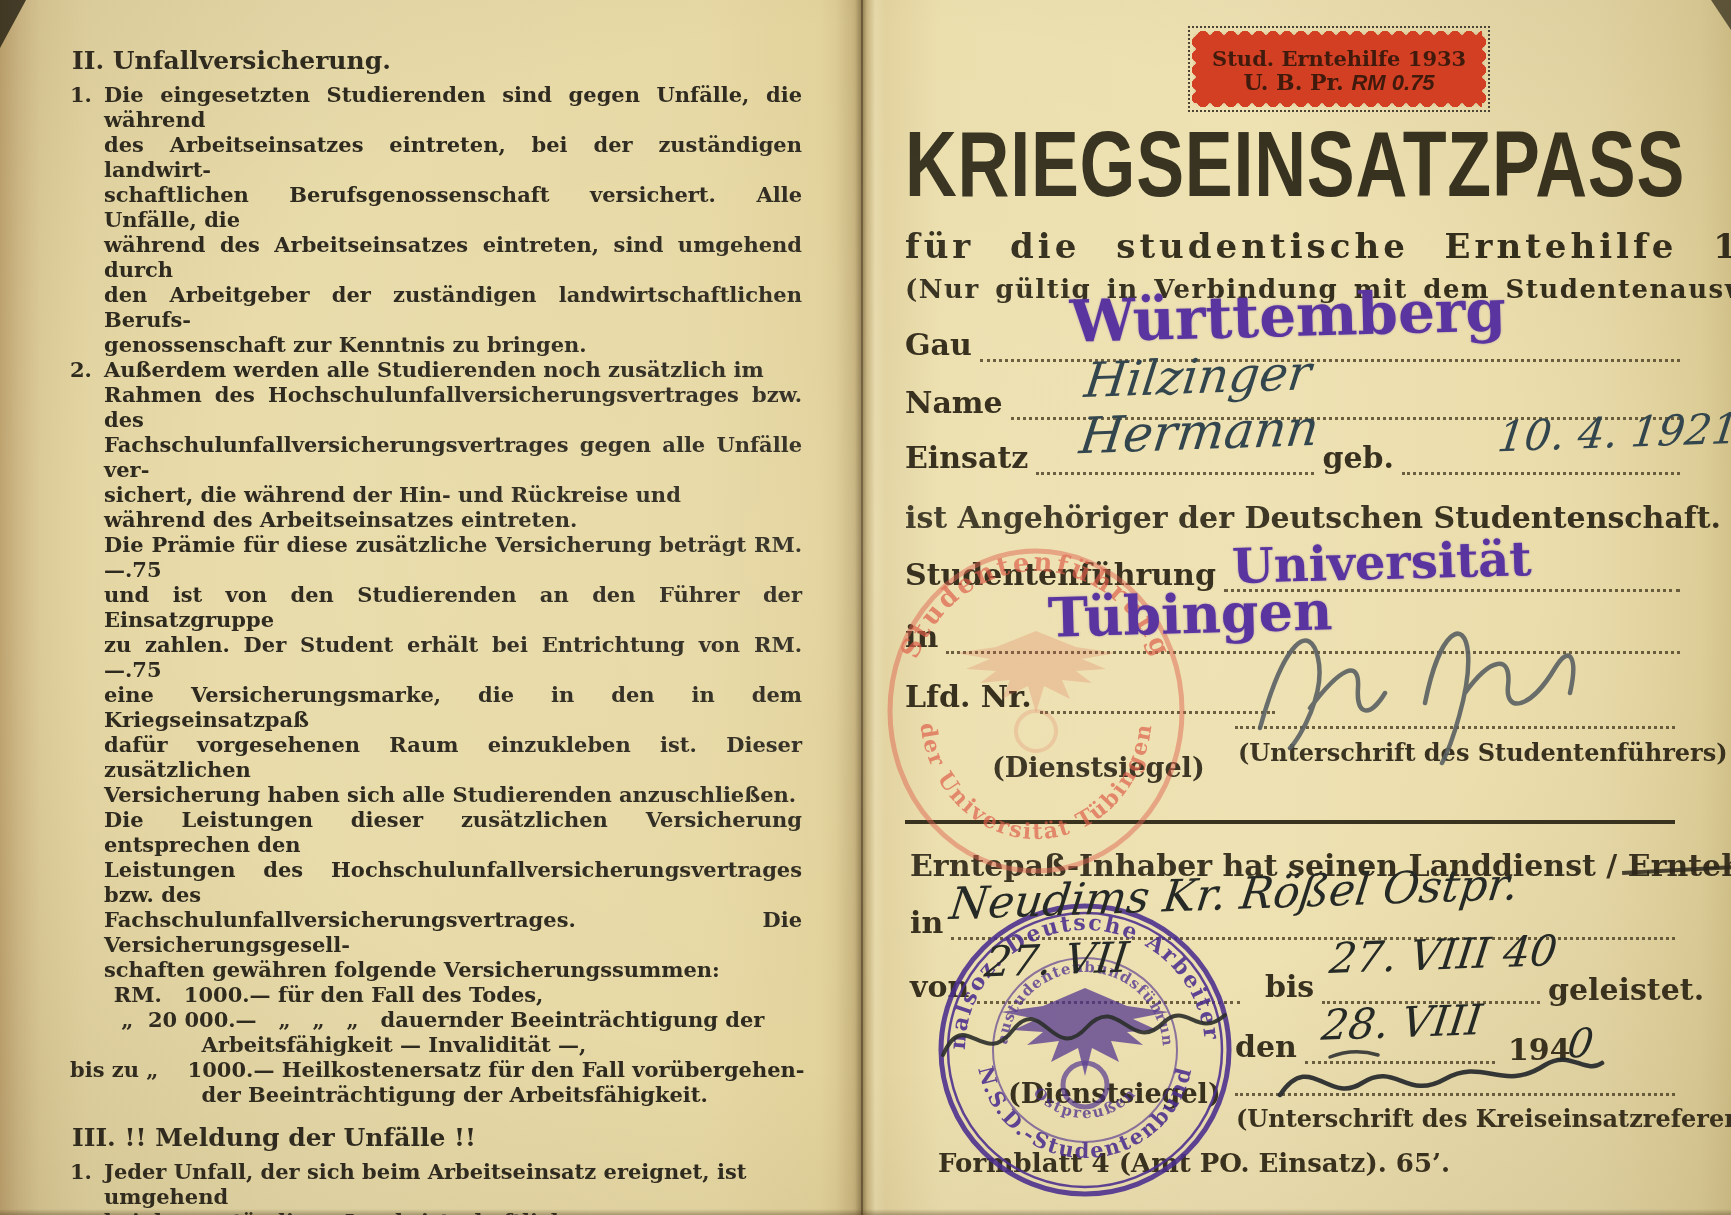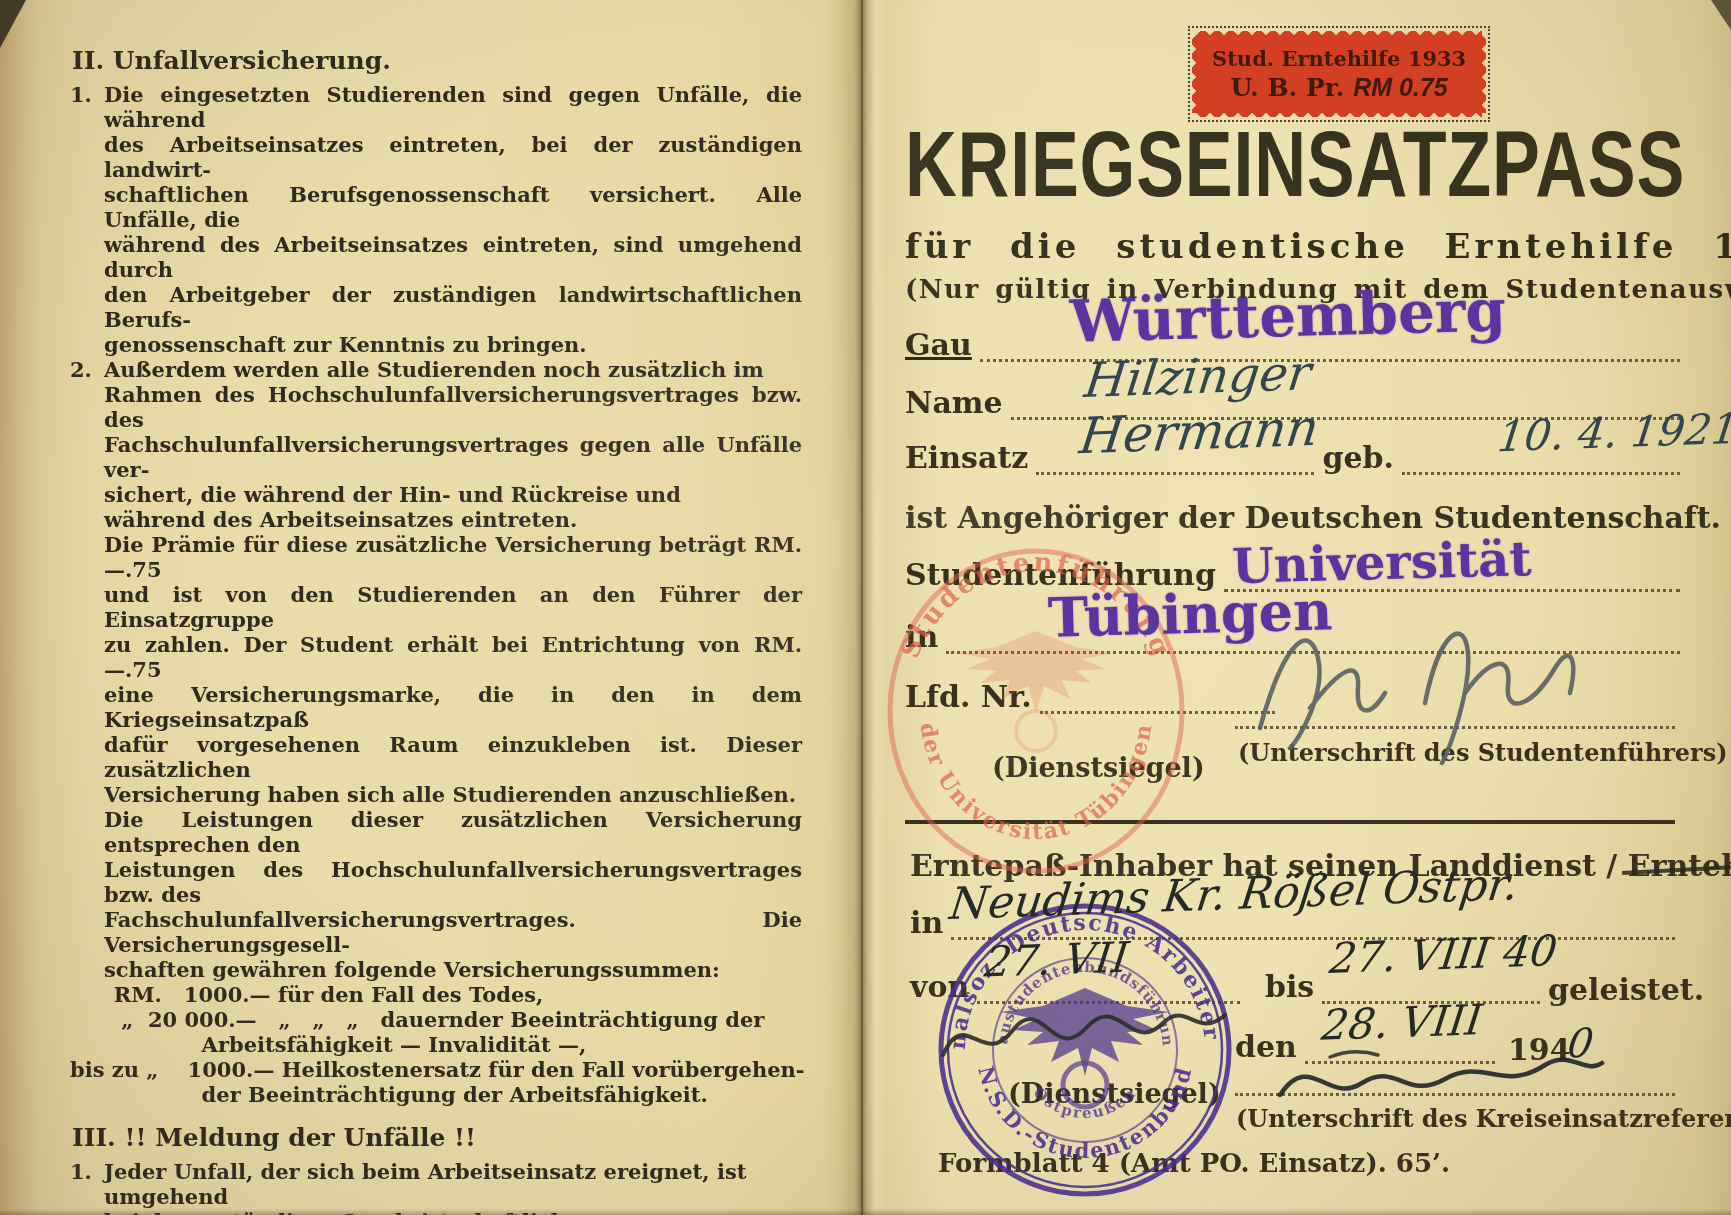--- a/index.html
+++ b/index.html
@@ -56,21 +56,21 @@
   .struck::after{content:"";position:absolute;left:-6px;right:-18px;top:52%;height:4px;background:rgba(42,38,28,.85);transform:rotate(-3deg);}
 
   .stampframe{position:absolute;border:2px dotted #4a4336;padding:7px 6px;z-index:2;}
   .stamp-red{position:relative;background:#d23f22;color:#401a0c;text-align:center;padding:12px 16px 9px;box-shadow:0 0 3px rgba(120,30,10,.4);}
   .stamp-red .perf{position:absolute;}
   .perf-t{left:0;top:-6px;width:100%;height:7px;background:radial-gradient(circle at 7px 8px,#d23f22 6px,transparent 6.5px);background-size:14px 7px;background-repeat:repeat-x;}
   .perf-b{left:0;bottom:-6px;width:100%;height:7px;background:radial-gradient(circle at 7px -1px,#d23f22 6px,transparent 6.5px);background-size:14px 7px;background-repeat:repeat-x;}
   .perf-l{left:-6px;top:0;width:7px;height:100%;background:radial-gradient(circle at 8px 7px,#d23f22 6px,transparent 6.5px);background-size:7px 14px;background-repeat:repeat-y;}
   .perf-r{right:-6px;top:0;width:7px;height:100%;background:radial-gradient(circle at -1px 7px,#d23f22 6px,transparent 6.5px);background-size:7px 14px;background-repeat:repeat-y;}
   .stamp-red .l1{font-weight:bold;font-size:21px;line-height:24px;white-space:nowrap;}
-  .stamp-red .l2{font-weight:bold;font-size:25px;line-height:32px;white-space:nowrap;}
+  .stamp-red .l2{font-weight:bold;font-size:22px;line-height:22px;white-space:nowrap;}
   .stamp-red .rm{font-family:"Liberation Sans",sans-serif;font-style:italic;font-weight:700;}
 
   svg{display:block;}
   .sealtext{font-family:"DejaVu Serif",serif;font-weight:bold;}
 </style>
 </head>
 <body>
 
 <div class="scan">
 
@@ -159,21 +159,21 @@
       <path d="M156 96 L116 112 L76 118 L110 124 L86 134 L116 136 L100 148 L130 145 L122 164 L148 151 L156 178 L164 151 L190 164 L182 145 L212 148 L196 136 L226 134 L202 124 L236 118 L196 112 Z" fill="#e06450" opacity=".28"></path>
       <circle cx="156" cy="196" r="20" fill="none" stroke="#e06450" stroke-width="4" opacity=".25"></circle>
       <text class="sealtext" font-size="26" letter-spacing="3" fill="#dd5d48" opacity=".85">
         <textPath href="#rsTop" startOffset="50%" text-anchor="middle">Studentenführung</textPath>
       </text>
       <text class="sealtext" font-size="22" letter-spacing="2" fill="#dd5d48" opacity=".85">
         <textPath href="#rsBot" startOffset="50%" text-anchor="middle">der Universität Tübingen</textPath>
       </text>
     </svg>
 
-    <div class="frow" style="left:25px;top:330px;width:775px;height:32px;text-decoration:underline;">
+    <div class="frow" style="left:25px;top:330px;width:775px;height:32px;">
       <span class="flabel">Gau</span>
       <span class="dots"></span>
     </div>
     <div class="pstamp" style="left:190px;top:282px;font-size:58px;">Württemberg</div>
 
     <div class="frow" style="left:25px;top:388px;width:775px;height:32px;text-align:center;">
       <span class="flabel">Name</span>
       <span class="dots"></span>
     </div>
     <div class="hand" style="left:205px;top:348px;font-size:48px;">Hilzinger</div>

